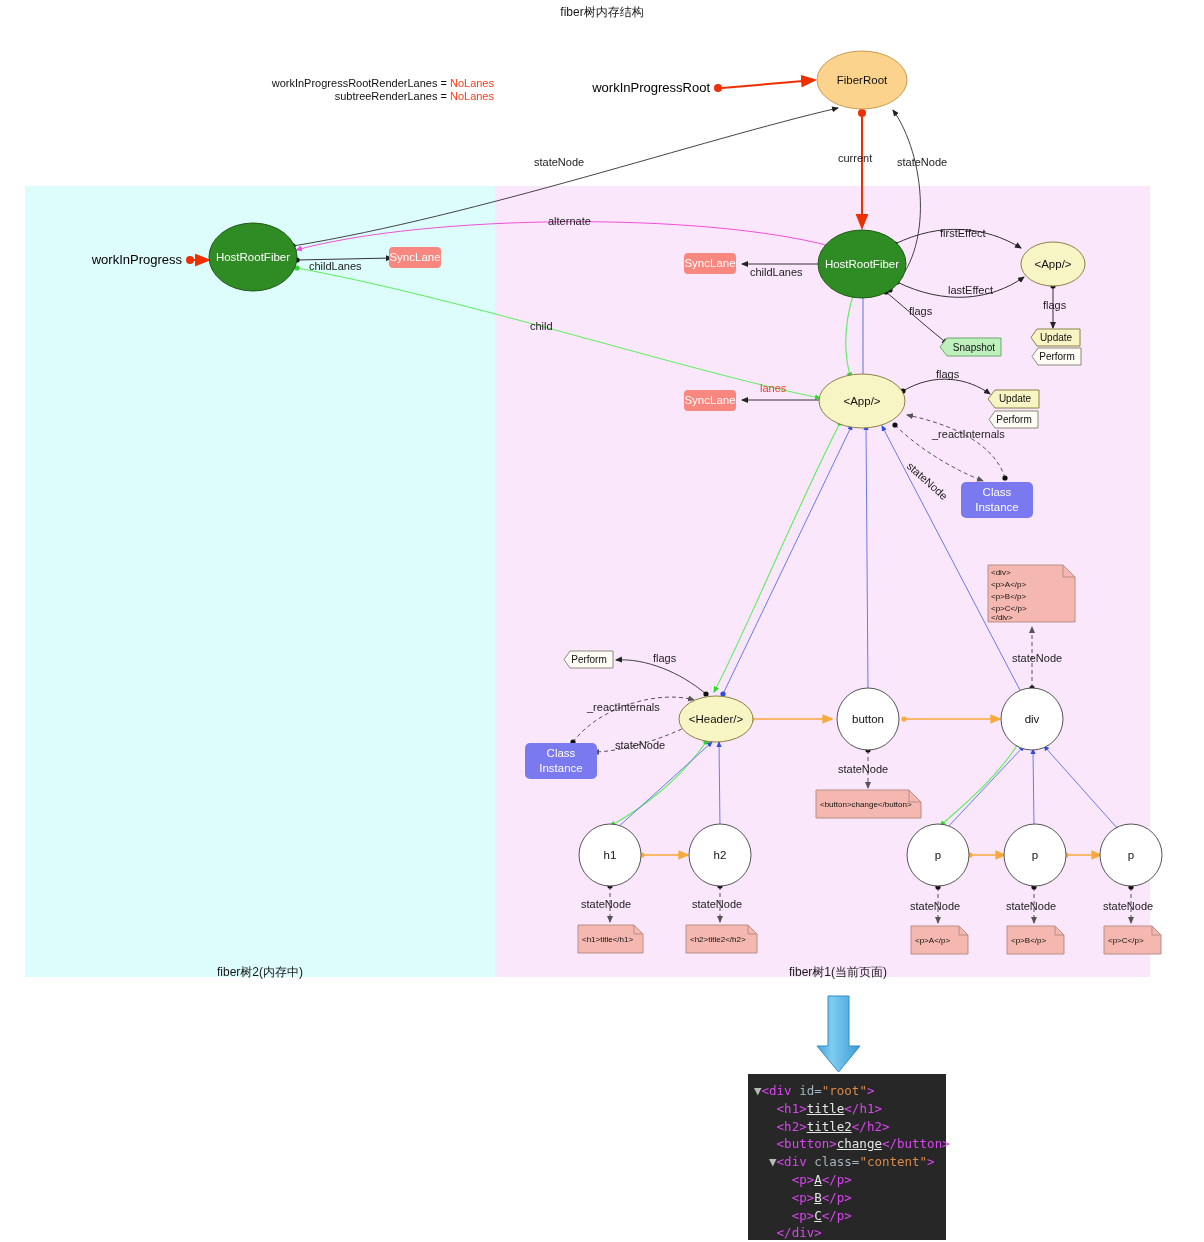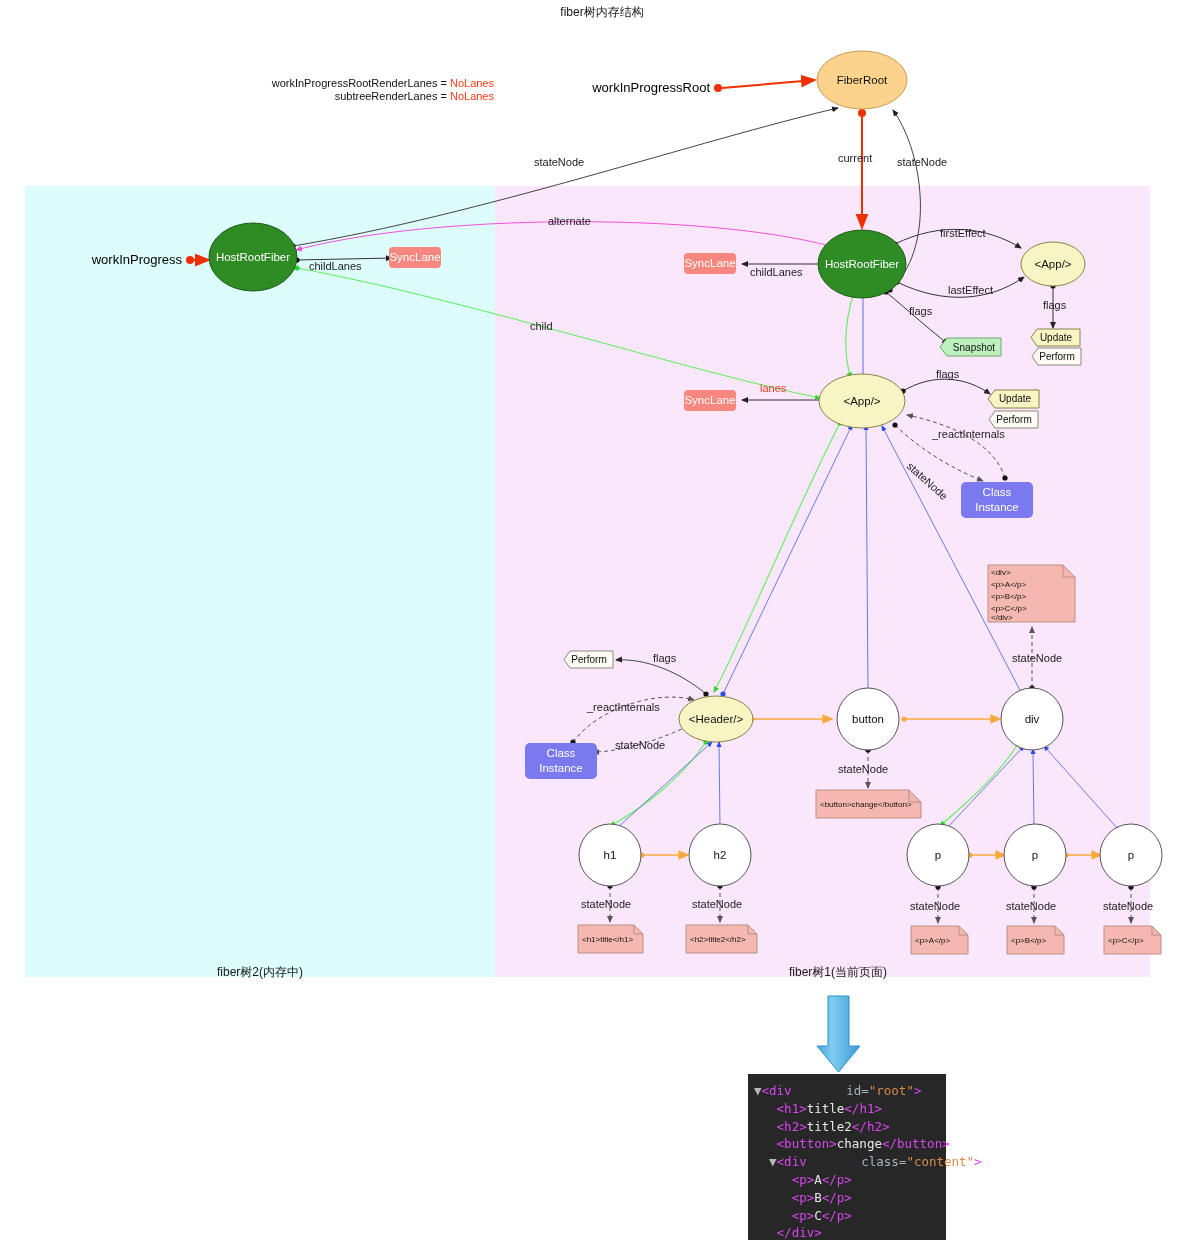--- a/index.html
+++ b/index.html
@@ -13,23 +13,23 @@
   .nodelbl-w{font-size:11.5px;fill:#ffffff;text-anchor:middle;dominant-baseline:middle;}
   .nodelbl-sm{font-size:10px;fill:#111;text-anchor:middle;dominant-baseline:middle;}
   .notelbl{font-size:8px;fill:#111;}
   .bigtxt{font-size:13px;fill:#000;}
   .redtxt{font-size:11px;fill:#ff3c17;}
   .blktxt{font-size:11px;fill:#111;}
   .regionlbl{font-size:12px;fill:#1a1a1a;text-anchor:middle;}
   .codebox{position:absolute;background:#272727;}
   .code{font-family:"DejaVu Sans Mono","Liberation Mono",monospace;font-size:12.5px;line-height:17.8px;white-space:pre;color:#d4d4d4;}
   .tg{color:#d946ef;}
-  .at{color:#a5b6c0;margin-left:47px;}
+  .at{color:#a5b6c0;}
   .av{color:#d98b4a;}
-  .tx{color:#e8e8e8;}
+  .tx{color:#e8e8e8;text-decoration:underline;}
   .ar{color:#b9b9b9;}
 </style>
 </head>
 <body>
 
 <div id="stage">
 
   <svg width="1204" height="1242">
     <defs>
       <marker id="ah-blk" markerWidth="7" markerHeight="7" refX="6" refY="3" orient="auto">

